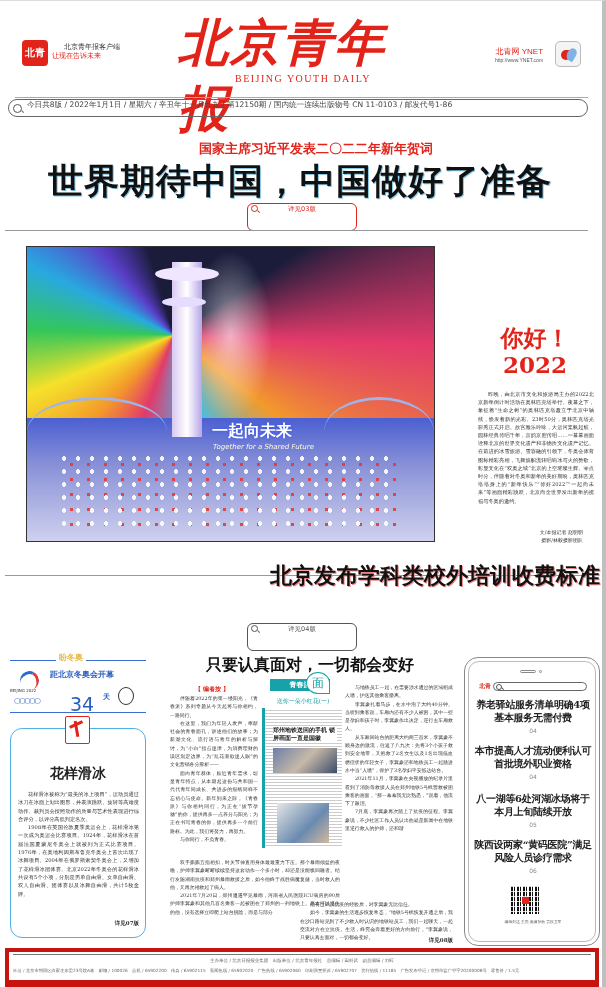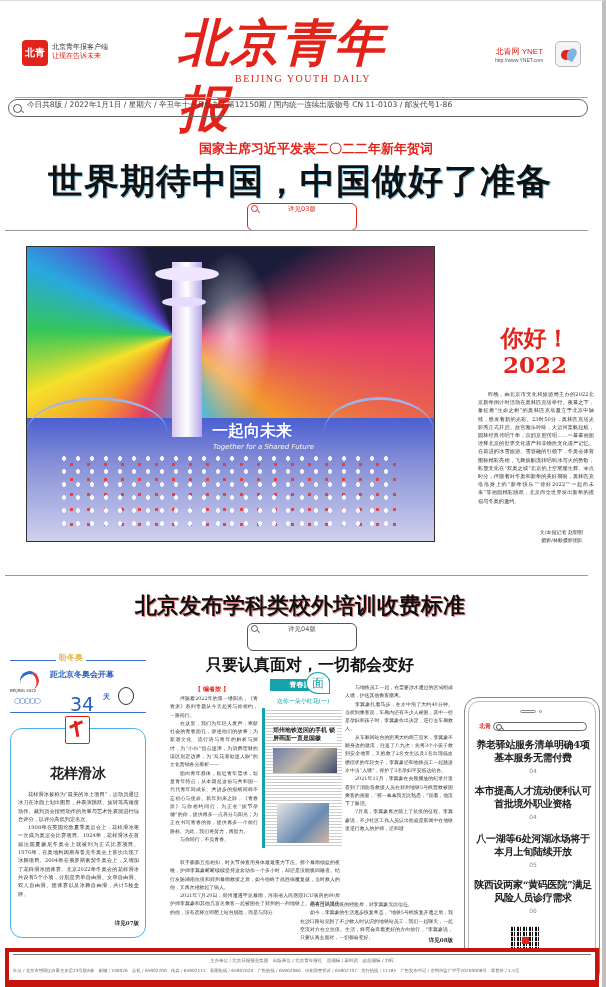--- a/index.html
+++ b/index.html
@@ -5,21 +5,21 @@
   * { box-sizing: border-box; margin: 0; padding: 0; }
   html, body { width: 606px; height: 987px; background: #fff; overflow: hidden; }
   body { font-family: "DejaVu Serif", serif; color: #222; position: relative; }
 
   .frame { position: absolute; left: 0; top: 0; width: 606px; height: 987px; border-right: 4px solid #bfbfbf; border-top: 1px solid #ddd; }
 
   
   .masthead { position: absolute; top: 0; left: 0; width: 600px; height: 97px; }
   .app-logo { position: absolute; left: 22px; top: 40px; width: 26px; height: 26px; background: #e2231a; border-radius: 4px; color: #fff; font-size: 10px; font-weight: bold; display: flex; align-items: center; justify-content: center; font-family: "DejaVu Serif", serif; }
   .app-text { position: absolute; left: 52px; top: 43px; font-family: "DejaVu Sans", sans-serif; font-size: 7px; line-height: 9px; }
-  .app-text .l1 { color: #333; }
+  .app-text .l1 { color: #333; margin-left: 12px; }
   .app-text .l2 { color: #e2231a; }
   .title-cn { position: absolute; left: 178px; top: 10px; width: 250px; text-align: left; font-family: "DejaVu Serif", serif; font-size: 50px; font-weight: bold; color: #e2231a; letter-spacing: 2px; line-height: 66px; font-style: italic; }
   .title-en { position: absolute; left: 178px; top: 73px; width: 250px; text-align: center; font-family: "Liberation Serif", serif; font-size: 10px; color: #e2231a; letter-spacing: 1.5px; }
   .ynet { position: absolute; left: 495px; top: 46px; font-family: "Liberation Sans", sans-serif; text-align: right; }
   .ynet .l1 { color: #e2231a; font-size: 8px; }
   .ynet .l2 { color: #555; font-size: 5px; }
   .ynet-icon { position: absolute; left: 555px; top: 41px; width: 26px; height: 26px; border: 1px solid #bbb; border-radius: 5px; background: #f4f4f4; }
   .ynet-icon::before { content: ""; position: absolute; left: 5px; top: 8px; width: 10px; height: 10px; background: #e2231a; border-radius: 50% 0 50% 50%; }
   .ynet-icon::after { content: ""; position: absolute; left: 11px; top: 6px; width: 9px; height: 13px; background: #7fb3e6; border-radius: 50% 50% 10% 60%; transform: rotate(30deg); }
   .mast-rule { position: absolute; left: 15px; top: 97px; width: 573px; height: 1px; background: #aaa; }
@@ -59,21 +59,21 @@
     background-image: radial-gradient(circle 2.5px, #fff 98%, transparent 100%), radial-gradient(circle 2px, #e23a3a 98%, transparent 100%);
     background-size: 14px 13px, 17px 15px; background-position: 0 0, 6px 5px; opacity: 0.9; }
 
   
   .hello { position: absolute; left: 470px; top: 324px; width: 130px; text-align: center; font-size: 23px; font-weight: bold; color: #e2231a; line-height: 27px; }
   .side-text { position: absolute; left: 478px; top: 390px; width: 116px; font-size: 5.2px; line-height: 8.2px; color: #333; text-indent: 10px; text-align: justify; }
   .byline { position: absolute; left: 470px; top: 528px; width: 113px; text-align: right; font-size: 5px; line-height: 8px; color: #333; }
 
   .rule-mid { position: absolute; left: 5px; top: 575px; width: 583px; height: 1px; background: #999; }
 
-  .headline2 { position: absolute; left: 0; top: 591px; width: 600px; text-align: center; font-size: 22px; font-weight: bold; color: #111; text-shadow: 1px 1px 0 #e88; }
+  .headline2 { position: absolute; left: 0; top: 561px; width: 600px; text-align: right; font-size: 22px; font-weight: bold; color: #111; text-shadow: 1px 1px 0 #e88; }
 
   
   .olympic { position: absolute; left: 10px; top: 660px; width: 136px; height: 53px; border-top: 1.5px solid #3a6fd0; border-bottom: 1.5px solid #3a6fd0; text-align: right; }
   .olympic .tag { position: absolute; left: 46px; top: -9px; background: #fff; padding: 0 3px; font-family: "DejaVu Sans", sans-serif; font-size: 8px; font-weight: bold; color: #e8b84a; }
   .olympic .emblem { position: absolute; left: 4px; top: 8px; width: 28px; height: 34px; }
   .olympic .emblem::before { content: ""; position: absolute; left: 6px; top: 2px; width: 16px; height: 16px; border-top: 3px solid #2a6cd0; border-right: 3px solid #e23a3a; border-radius: 50%; transform: rotate(-20deg); }
   .olympic .emblem-txt { position: absolute; left: 0px; top: 27px; font-family: "DejaVu Sans", sans-serif; font-size: 4px; color: #333; }
   .olympic .rings { position: absolute; left: 4px; top: 35px; font-size: 8px; color: #3a6fd0; letter-spacing: -2px; font-family: "DejaVu Sans", sans-serif; }
   .olympic .count-label { position: absolute; left: 40px; top: 8px; font-family: "DejaVu Sans", sans-serif; font-size: 8px; font-weight: bold; color: #2a5fc0; }
   .olympic .count { position: absolute; left: 60px; top: 32px; font-family: "DejaVu Sans", sans-serif; font-size: 19px; font-weight: normal; color: #2a5fc0; }
@@ -104,21 +104,21 @@
   .thumb .img2 { position: absolute; left: 12px; top: 95px; width: 52px; height: 40px; background: linear-gradient(135deg, #e6e6e6, #6a8ab0 60%, #d2b8a0); }
   .body-right { position: absolute; left: 345px; top: 683px; width: 108px; font-size: 4.9px; line-height: 8.3px; color: #333; text-align: justify; }
   .body-right p { text-indent: 10px; }
   .body-left { position: absolute; left: 170px; top: 858px; width: 170px; font-size: 4.9px; line-height: 8.3px; color: #333; text-align: justify; }
   .body-left p { text-indent: 10px; }
   .body-bottom { position: absolute; left: 300px; top: 900px; width: 153px; font-size: 4.9px; line-height: 8.3px; color: #333; text-align: justify; }
   .body-bottom p { text-indent: 10px; }
   .center-more { position: absolute; left: 400px; top: 937px; width: 53px; text-align: right; font-size: 5.5px; font-weight: bold; color: #333; }
 
   
-  .phone { position: absolute; left: 464px; top: 657px; width: 136px; height: 289px; border: 1.5px solid #888; border-radius: 14px; margin-top: 40px; }
+  .phone { position: absolute; left: 464px; top: 657px; width: 136px; height: 289px; border: 1.5px solid #888; border-radius: 14px; }
   .phone::before { content: ""; position: absolute; left: 3px; top: 3px; right: 3px; bottom: 3px; border: 1px solid #bbb; border-radius: 11px; }
   .phone .speaker { position: absolute; left: 55px; top: 12px; width: 16px; height: 3px; border: 1px solid #888; border-radius: 2px; }
   .phone .cam { position: absolute; left: 74px; top: 12px; width: 3px; height: 3px; border: 1px solid #888; border-radius: 50%; }
   .phone .logo { position: absolute; left: 14px; top: 24px; font-size: 6px; color: #e2231a; font-weight: bold; }
   .phone .search { position: absolute; left: 28px; top: 24px; width: 94px; height: 9px; border: 1px solid #666; border-radius: 5px; }
   .phone .search .sg { left: 2px; top: 0.5px; width: 6px; height: 6px; }
   .news-item { position: absolute; left: 8px; width: 120px; text-align: center; }
   .news-item .t { font-size: 10px; font-weight: bold; color: #222; line-height: 13px; letter-spacing: -0.3px; }
   .news-item .p { font-family: "DejaVu Sans", sans-serif; font-size: 6px; color: #888; margin-top: 3px; }
   .qr { position: absolute; left: 46px; top: 228px; width: 28px; height: 28px; background:

